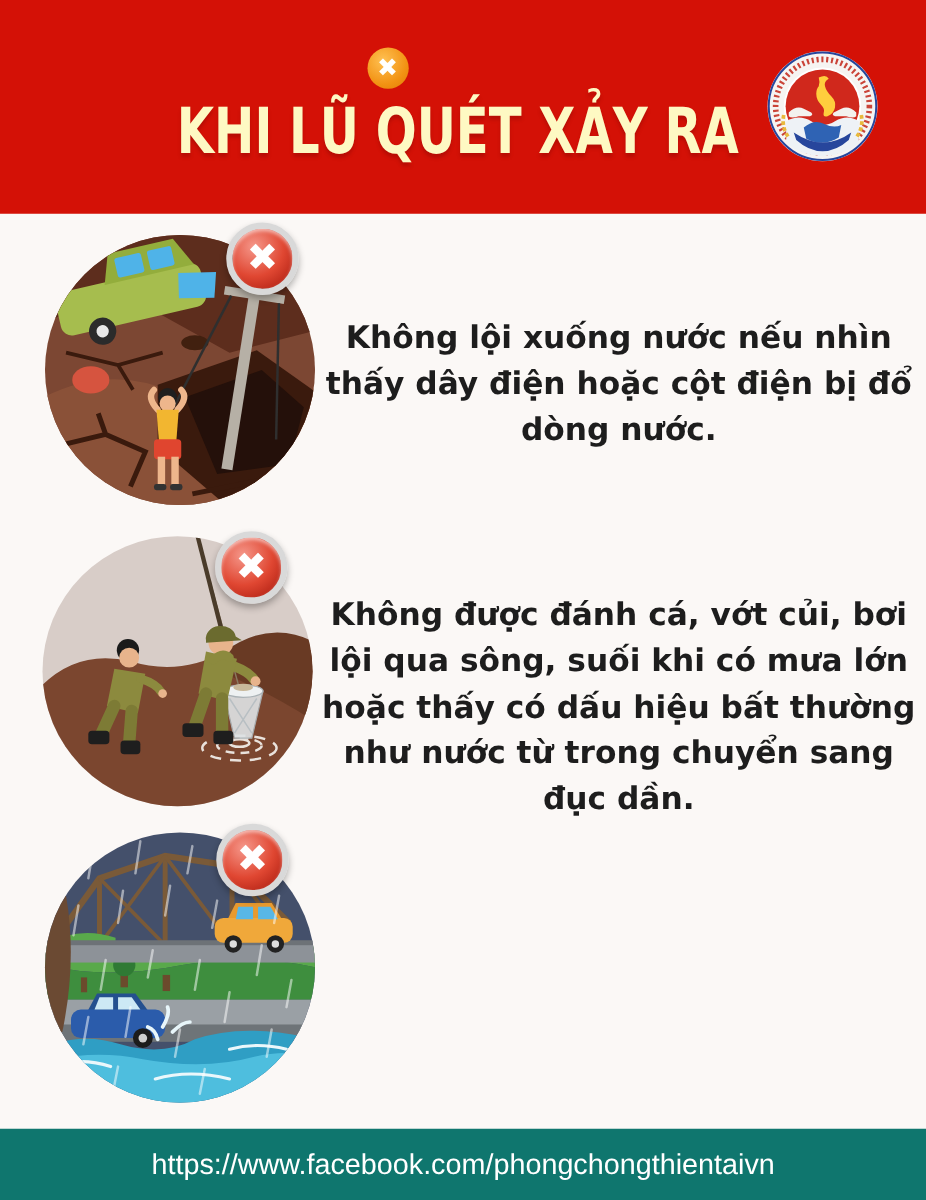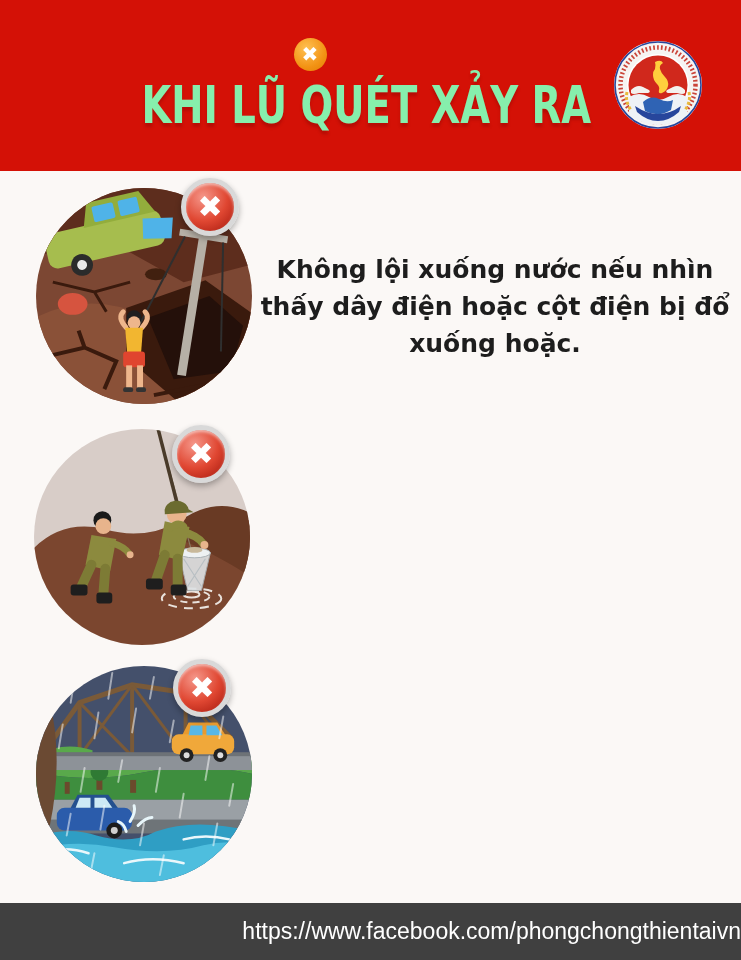--- a/index.html
+++ b/index.html
@@ -11,41 +11,41 @@
   .header{position:absolute;left:0;top:0;width:741px;height:171px;background:#d41106;}
   .header-line1{position:absolute;left:0;top:38px;width:620px;display:flex;justify-content:center;align-items:center;gap:9px;}
   .hdr-x{
     width:33px;height:33px;border-radius:50%;flex:0 0 33px;
     background:radial-gradient(circle at 38% 32%, #ffc153, #f29213 62%, #e07d05 100%);
     color:#fff;font-weight:bold;font-size:20px;line-height:33px;text-align:center;
   }
   .title1{color:#fff;font-size:30px;font-weight:400;letter-spacing:0.5px;white-space:nowrap;}
   .title2{
     position:absolute;left:0;top:78px;width:741px;text-align:center;
-    color:#86efac;font-size:47px;font-weight:800;letter-spacing:0px;white-space:nowrap;
+    color:#fef9c3;font-size:47px;font-weight:800;letter-spacing:0px;white-space:nowrap;
     text-shadow:0 3px 3px rgba(100,0,0,0.25);
   }
   .title2 span{display:inline-block;transform:scaleX(0.82) scaleY(1.08);transform-origin:46% 50%;}
   .logo{position:absolute;left:613px;top:40px;width:90px;height:90px;}
   
   .illus{position:absolute;width:218px;height:218px;}
   .badge{
     position:absolute;width:58px;height:58px;border-radius:50%;
     background:radial-gradient(circle at 36% 30%, #f5978a, #e04732 52%, #a81a0e 96%);
     border:5px solid #d9d9d9;box-sizing:border-box;
     box-shadow:0 3px 6px rgba(0,0,0,0.3), inset 0 2px 3px rgba(255,255,255,0.55);
     color:#fff;text-align:center;font-size:30px;font-weight:bold;line-height:48px;
   }
   .item-text{
     position:absolute;left:252px;width:486px;text-align:center;
     color:#1d1d1d;font-size:25px;line-height:1.47;font-weight:700;
   }
   
-  .footer{position:absolute;left:0;top:903px;width:741px;height:57px;background:#404040;
-    display:flex;align-items:center;justify-content:flex-end;}
+  .footer{position:absolute;left:0;top:903px;width:741px;height:57px;background:#0f766e;
+    display:flex;align-items:center;justify-content:center;}
   .footer a{color:#fff;font-size:23px;text-decoration:none;font-family:"Liberation Sans",sans-serif;}
 </style>
 </head>
 <body>
 
 <div class="poster">
 
   <div class="header">
     <div class="header-line1">
       <span class="hdr-x">✖</span>
@@ -119,21 +119,21 @@
         <path d="M13,14 h18 l-2,26 h-14 Z" fill="#f2b630"></path>
         <rect x="11" y="38" width="22" height="16" rx="3" fill="#e0452f"></rect>
         <rect x="14" y="52" width="6" height="24" fill="#eeb68c"></rect>
         <rect x="25" y="52" width="6" height="24" fill="#eeb68c"></rect>
         <rect x="11" y="74" width="10" height="5" rx="2" fill="#333"></rect>
         <rect x="24" y="74" width="10" height="5" rx="2" fill="#333"></rect>
       </g>
     </g>
   </svg>
   <div class="badge" style="left:181px;top:178px">✖</div>
-  <div class="item-text" style="top:252px">Không lội xuống nước nếu nhìn thấy dây điện hoặc cột điện bị đổ xuống hoặc.</div>
+  <div class="item-text" style="top:252px">Không lội xuống nước nếu nhìn thấy dây điện hoặc cột điện bị đổ dòng nước.</div>
 
   <svg class="illus" style="left:33px;top:428px" viewBox="0 0 220 220">
     <defs>
         <clipPath id="cp2">
           <circle cx="110" cy="110" r="109"></circle>
         </clipPath>
       </defs>
     <g clip-path="url(#cp2)">
       <rect width="220" height="220" fill="#d8cdc8"></rect>
       <path d="M0,122 Q30,92 72,102 Q112,114 148,94 Q184,76 220,94 V220 H0 Z" fill="#7b462f"></path>
@@ -175,20 +175,21 @@
         <path d="M40,30 Q53,34 57,41" stroke="#8c8a3e" stroke-width="7" fill="none" stroke-linecap="round"></path>
         <circle cx="58" cy="42" r="3.5" fill="#e8b48c"></circle>
         <path d="M19,52 L8,76" stroke="#7d7b35" stroke-width="10" stroke-linecap="round"></path>
         <path d="M33,56 L31,82" stroke="#7d7b35" stroke-width="10" stroke-linecap="round"></path>
         <rect x="-2" y="72" width="17" height="11" rx="3" fill="#1e1e1e"></rect>
         <rect x="24" y="80" width="16" height="11" rx="3" fill="#1e1e1e"></rect>
       </g>
     </g>
   </svg>
   <div class="badge" style="left:172px;top:425px">✖</div>
+  <div class="item-text" style="top:474px">Không được đánh cá, vớt củi, bơi lội qua sông, suối khi có mưa lớn hoặc thấy có dấu hiệu bất thường như nước từ trong chuyển sang đục dần.</div>
 
   <svg class="illus" style="left:35px;top:665px" viewBox="0 0 220 220">
     <defs>
         <clipPath id="cp3">
           <circle cx="110" cy="110" r="109"></circle>
         </clipPath>
       </defs>
     <g clip-path="url(#cp3)">
       <rect width="220" height="220" fill="#44506b"></rect>
 

